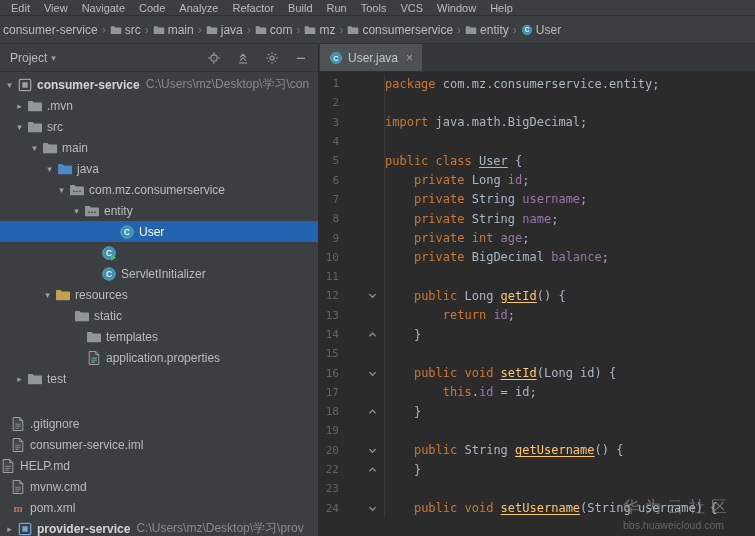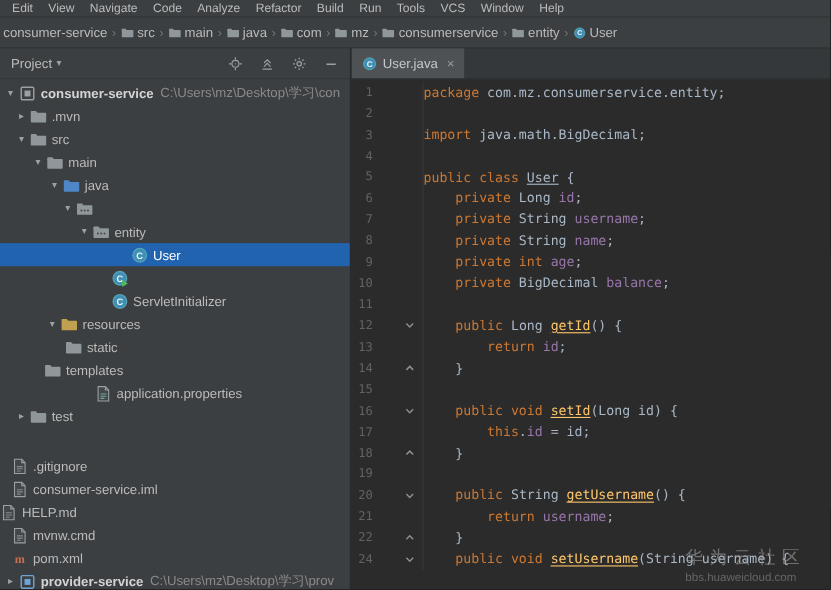--- a/index.html
+++ b/index.html
@@ -251,20 +251,21 @@
             <span class="tree-arrow">▾</span>
             <span class="icon">
               <svg viewBox="0 0 16 16">
                 <rect x="1" y="4.5" width="14" height="8.8" rx="0.8" fill="#90979A"></rect>
                 <path d="M1 5.5V3.6c0-.4.3-.7.7-.7h3.9l1.6 2z" fill="#90979A"></path>
                 <circle cx="5" cy="9.3" r="0.9" fill="#44484A"></circle>
                 <circle cx="8" cy="9.3" r="0.9" fill="#44484A"></circle>
                 <circle cx="11" cy="9.3" r="0.9" fill="#44484A"></circle>
               </svg>
             </span>
+            <span class="tree-label">com.mz.consumerservice</span>
           </div>
           <div class="tree-row" style="padding-left: 69px;">
             <span class="tree-arrow">▾</span>
             <span class="icon">
               <svg viewBox="0 0 16 16">
                 <rect x="1" y="4.5" width="14" height="8.8" rx="0.8" fill="#90979A"></rect>
                 <path d="M1 5.5V3.6c0-.4.3-.7.7-.7h3.9l1.6 2z" fill="#90979A"></path>
                 <circle cx="5" cy="9.3" r="0.9" fill="#44484A"></circle>
                 <circle cx="8" cy="9.3" r="0.9" fill="#44484A"></circle>
                 <circle cx="11" cy="9.3" r="0.9" fill="#44484A"></circle>
@@ -305,30 +306,30 @@
           <div class="tree-row" style="padding-left: 40px;">
             <span class="tree-arrow">▾</span>
             <span class="icon">
               <svg viewBox="0 0 16 16">
                 <rect x="1" y="4.5" width="14" height="8.8" rx="0.8" fill="#BFA14F"></rect>
                 <path d="M1 5.5V3.6c0-.4.3-.7.7-.7h3.9l1.6 2z" fill="#BFA14F"></path>
               </svg>
             </span>
             <span class="tree-label">resources</span>
           </div>
-          <div class="tree-row" style="padding-left: 59px;">
+          <div class="tree-row" style="padding-left: 74px;">
             <span class="icon">
               <svg viewBox="0 0 16 16">
                 <rect x="1" y="4.5" width="14" height="8.8" rx="0.8" fill="#90979A"></rect>
                 <path d="M1 5.5V3.6c0-.4.3-.7.7-.7h3.9l1.6 2z" fill="#90979A"></path>
               </svg>
             </span>
             <span class="tree-label">static</span>
           </div>
-          <div class="tree-row" style="padding-left: 40px;">
+          <div class="tree-row" style="padding-left: 86px;">
             <span class="icon">
               <svg viewBox="0 0 16 16">
                 <rect x="1" y="4.5" width="14" height="8.8" rx="0.8" fill="#90979A"></rect>
                 <path d="M1 5.5V3.6c0-.4.3-.7.7-.7h3.9l1.6 2z" fill="#90979A"></path>
               </svg>
             </span>
             <span class="tree-label">templates</span>
           </div>
           <div class="tree-row" style="padding-left: 86px;">
             <span class="icon">
@@ -540,32 +541,32 @@
           <div class="code-line">
             <span class="lnum">20</span>
             <span class="fold-col">
               <svg viewBox="0 0 16 16" fill="none" stroke="#899094" stroke-width="2">
                 <path d="M3.5 6l4.5 4.5L12.5 6"></path>
               </svg>
             </span>
             <span class="code-text"><span class="tk-pl">    </span><span class="tk-kw">public </span><span class="tk-pl">String </span><span class="tk-mth">getUsername</span><span class="tk-pl">() {</span></span>
           </div>
           <div class="code-line">
-            <span class="lnum">21</span>
-            <span class="fold-col"></span>
-            <span class="code-text"><span class="tk-pl">        </span><span class="tk-kw">return </span><span class="tk-fld">username</span><span class="tk-pl">;</span></span>
-          </div>
-          <div class="code-line">
             <span class="lnum">22</span>
             <span class="fold-col">
               <svg viewBox="0 0 16 16" fill="none" stroke="#899094" stroke-width="2">
                 <path d="M3.5 10.5L8 6l4.5 4.5"></path>
               </svg>
             </span>
             <span class="code-text"><span class="tk-pl">    }</span></span>
+          </div>
+          <div class="code-line">
+            <span class="lnum">23</span>
+            <span class="fold-col"></span>
+            <span class="code-text"></span>
           </div>
           <div class="code-line">
             <span class="lnum">24</span>
             <span class="fold-col">
               <svg viewBox="0 0 16 16" fill="none" stroke="#899094" stroke-width="2">
                 <path d="M3.5 6l4.5 4.5L12.5 6"></path>
               </svg>
             </span>
             <span class="code-text"><span class="tk-pl">    </span><span class="tk-kw">public void </span><span class="tk-mth">setUsername</span><span class="tk-pl">(String username) {</span></span>
           </div>

